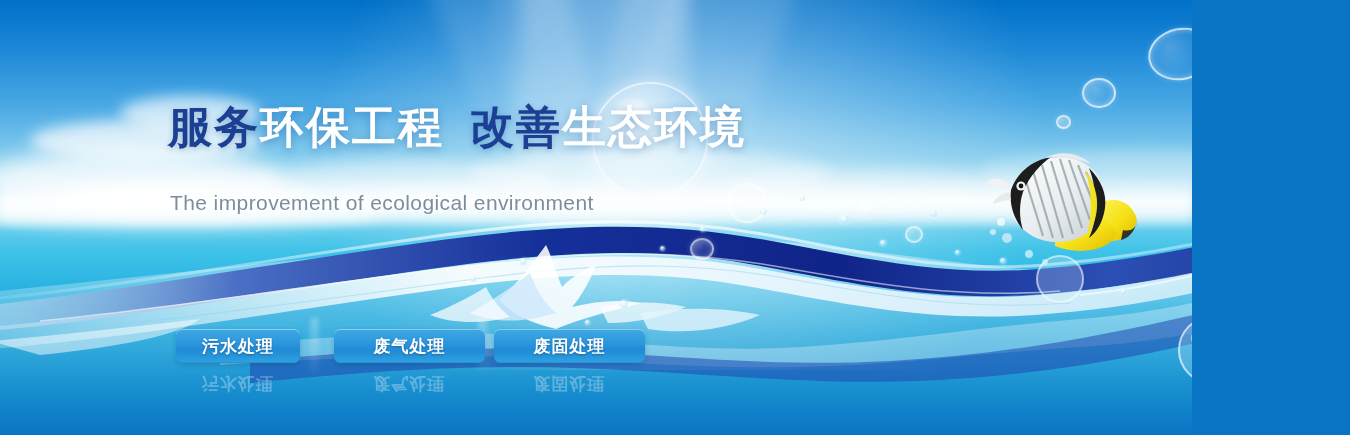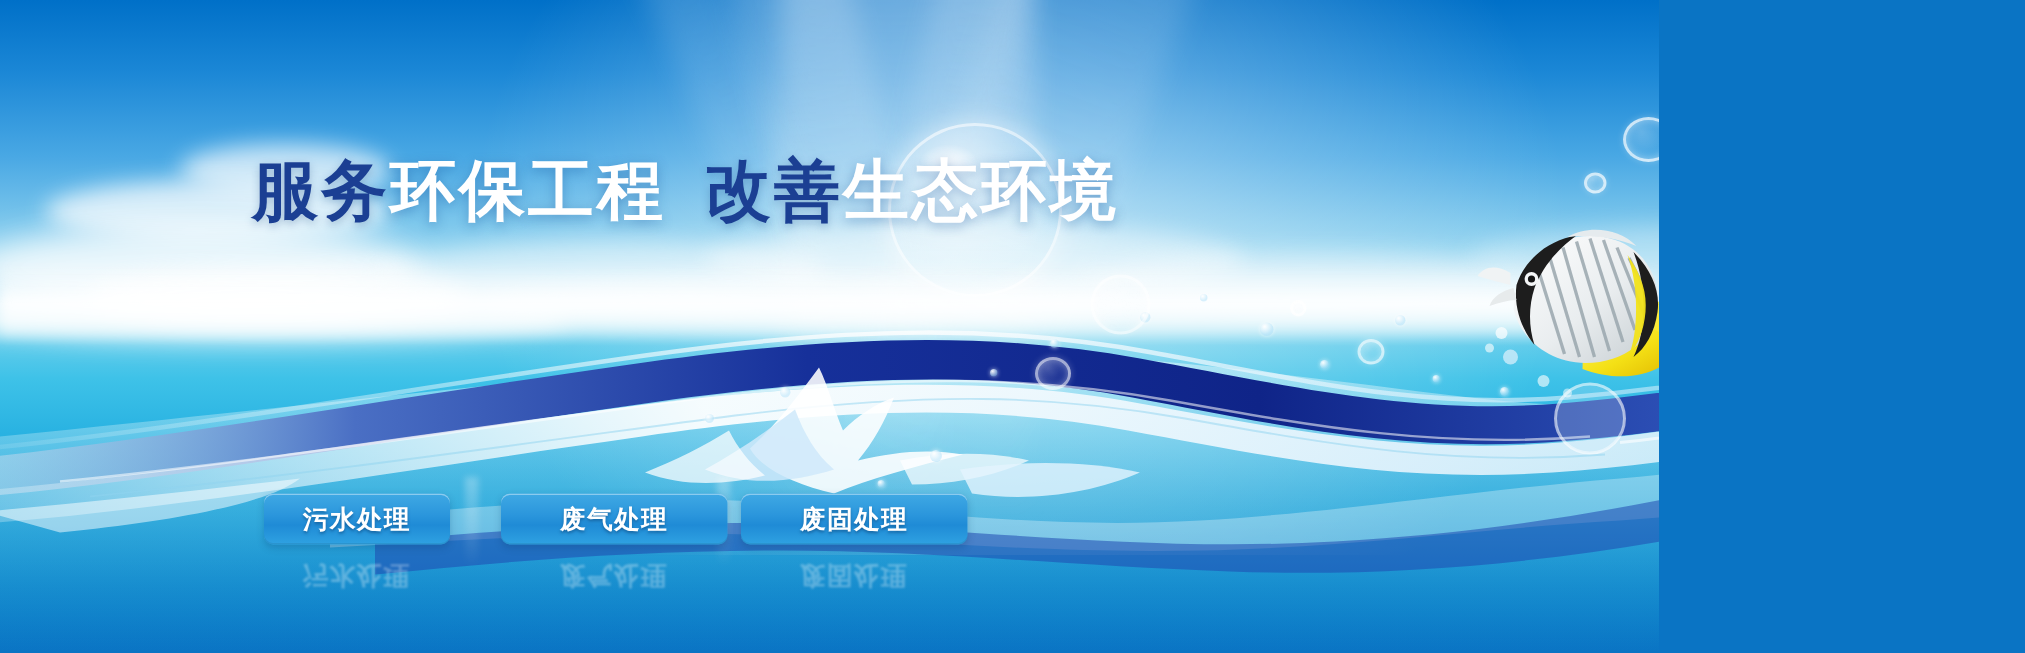--- a/index.html
+++ b/index.html
@@ -1,20 +1,20 @@
 <!DOCTYPE html>
 <html lang="zh"><head>
 <meta charset="utf-8">
 <title>Environmental Banner</title>
 <style>
   html,body{margin:0;padding:0;background:#0a74c4;}
   *{box-sizing:border-box;}
   .banner{
     position:relative;
-    width:1106px;height:435px;
+    width:1192px;height:435px;
     overflow:hidden;
     font-family:"Liberation Sans","DejaVu Sans",sans-serif;
     background:
       
       linear-gradient(180deg,
         #0070c8 0%,
         #1b87d6 11%,
         #49a8e4 24%,
         #8fd2ef 38%,
         #d9f2fb 46.5%,
@@ -190,20 +190,21 @@
   <div class="haze"></div>
 
   <div class="bubble bb1"></div>
   <div class="bubble bb2"></div>
   <div class="bubble bb3"></div>
   <div class="bigbubble"></div>
 
   <div class="headline">
     <span class="hl-dark">服务</span><span class="hl-light">环保工程</span><span class="hl-gap"></span><span class="hl-dark">改善</span><span class="hl-light">生态环境</span>
   </div>
+  <div class="subline sub2">The improvement of ecological environment</div>
 
   <div class="wavewrap">
     <svg width="1350" height="240" viewBox="0 0 1350 240" xmlns="http://www.w3.org/2000/svg">
       <defs>
         <linearGradient id="gDark" x1="0" y1="0" x2="1" y2="0">
           <stop offset="0%" stop-color="#c9dff0" stop-opacity=".5"></stop>
           <stop offset="18%" stop-color="#4a6fc4"></stop>
           <stop offset="40%" stop-color="#16309a"></stop>
           <stop offset="62%" stop-color="#0f2488"></stop>
           <stop offset="82%" stop-color="#2c4fb5"></stop>

